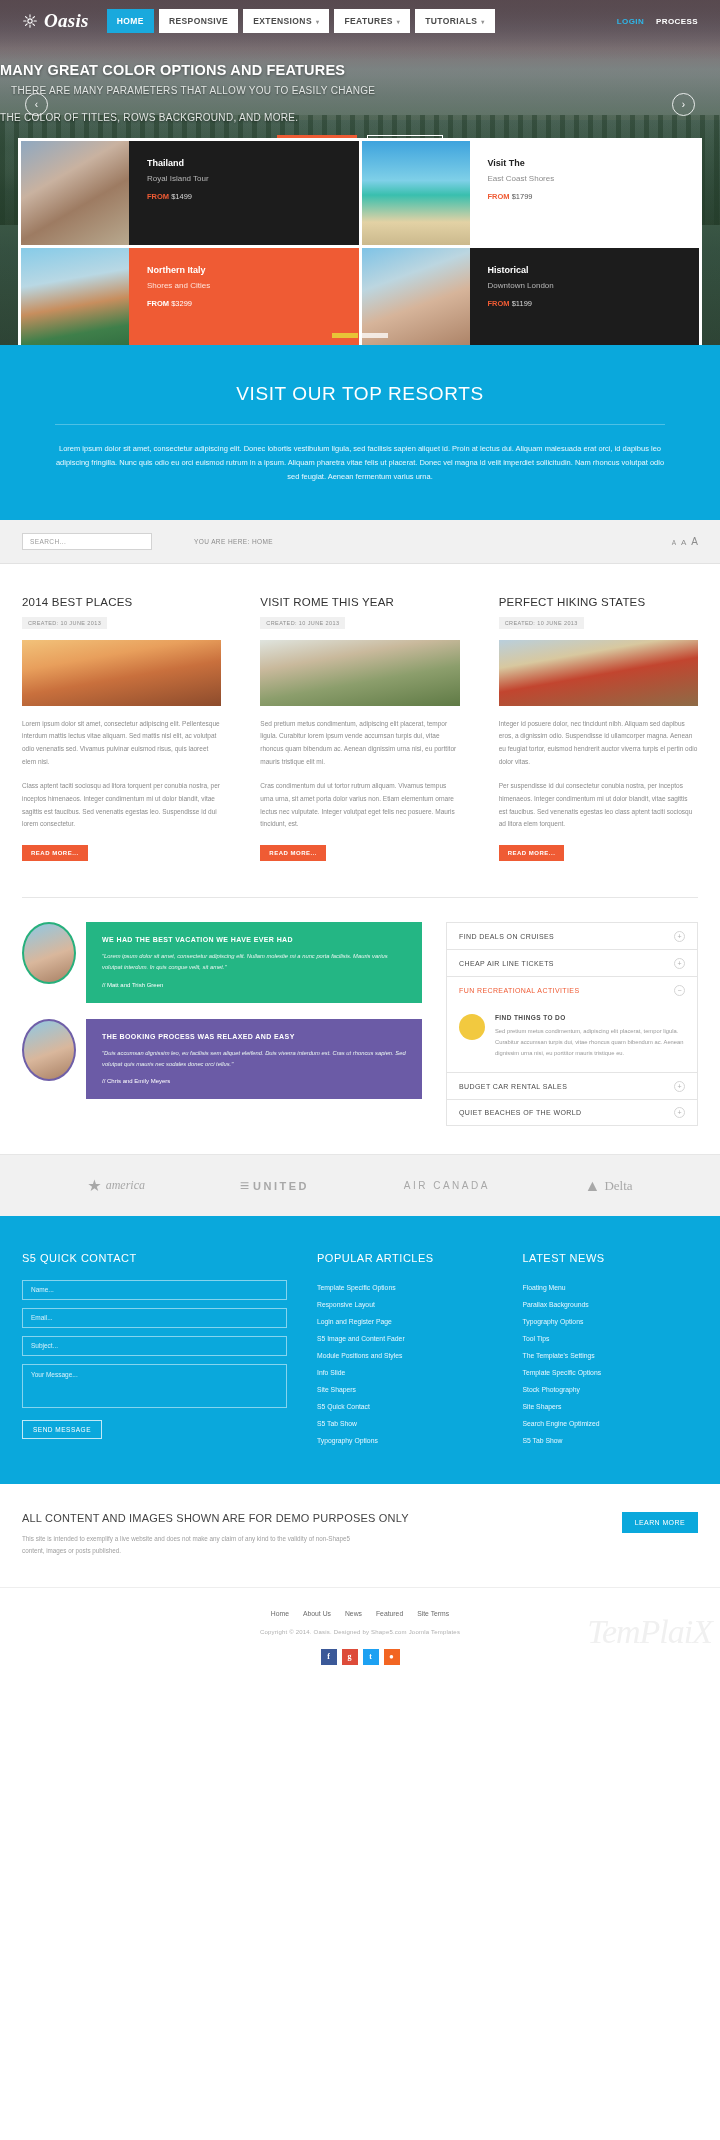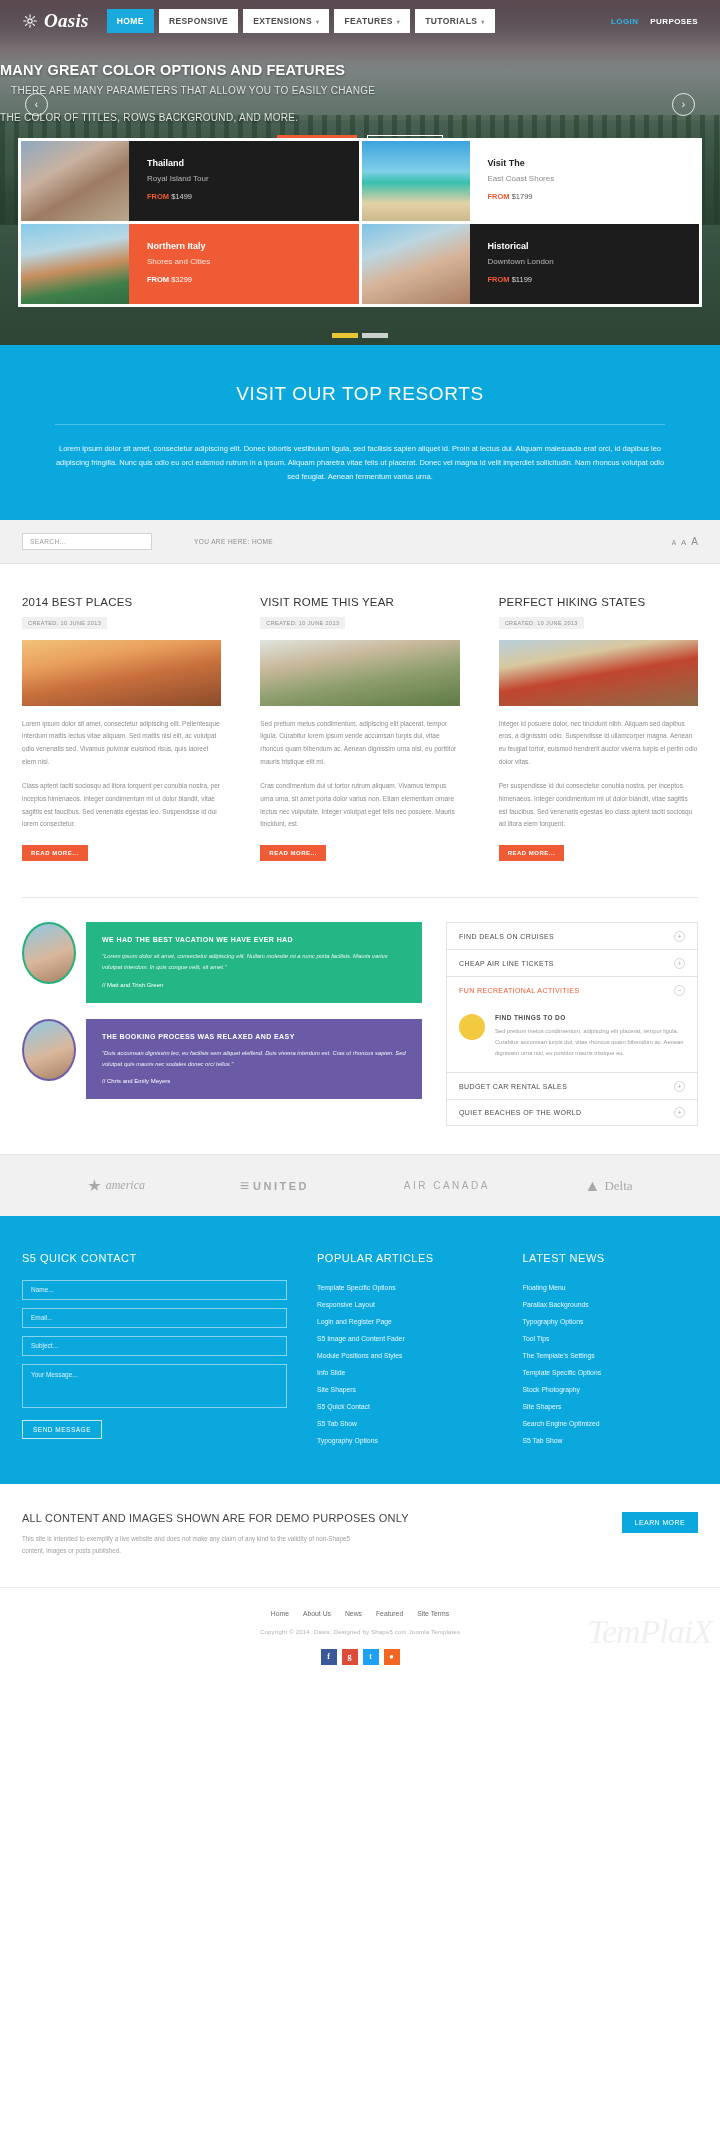--- a/index.html
+++ b/index.html
@@ -64,21 +64,21 @@
   .arrow { position:absolute; top:93px; width:23px; height:23px; border-radius:50%;
     border:1px solid rgba(255,255,255,.85); color:#fff; display:flex; align-items:center;
     justify-content:center; font-size:10px; z-index:8; }
   .arrow.left { left:25px; } .arrow.right { right:25px; }
 
   
   .cards { position:absolute; left:18px; right:18px; top:138px; z-index:7;
     background:#fff; padding:3px; }
   .card-row { display:flex; gap:3px; }
   .card-row + .card-row { margin-top:3px;border-radius:29px; }
-  .card { flex:1; display:flex; height:80px; overflow:hidden; }
+  .card { flex:1; display:flex; height:104px; overflow:hidden; }
   .card-img { width:108px; flex:0 0 108px; }
   .card-body { flex:1; padding:17px 0 0 18px; }
   .card-title { font-size:9px; font-weight:700; }
   .card-sub { font-size:8px; margin-top:6px; }
   .card-price { font-size:7.5px; margin-top:9px; }
   .card-price .from { color:#ef5b34; font-weight:600; }
   .c-dark { background:#1c1c1c; } .c-dark .card-title{color:#fff;} .c-dark .card-sub{color:#b5b5b5;} .c-dark .card-price{color:#d8d8d8;}
   .c-light { background:#fff; } .c-light .card-title{color:#222;} .c-light .card-sub{color:#8c8c8c;} .c-light .card-price{color:#555;}
   .c-orange { background:#ef5b34; } .c-orange .card-title{color:#fff;} .c-orange .card-sub{color:#ffe2d9;} .c-orange .card-price{color:#fff;} .c-orange .from{color:#fff;}
 
@@ -99,21 +99,21 @@
 
   
   .searchbar { background:#f1f1f1; height:44px; display:flex; align-items:center; padding:0 22px; border-bottom:1px solid #e2e2e2; }
   .search-input { width:130px; height:17px; border:1px solid #d3d3d3; background:#fff; font-size:6.5px;
     color:#9a9a9a; padding:0 7px; letter-spacing:.4px; line-height:15px; }
   .breadcrumb { margin-left:42px; font-size:6.5px; color:#8c8c8c; letter-spacing:.4px; }
   .fontsizes { margin-left:auto; display:flex; align-items:baseline; gap:5px; color:#8c8c8c; }
   .fs1{font-size:6.5px;} .fs2{font-size:8px;} .fs3{font-size:10px;}
 
   
-  .articles { display:flex; gap:39px; padding:32px 22px 26px;justify-content:flex-end; }
+  .articles { display:flex; gap:39px; padding:32px 22px 26px; }
   .art { flex:1; }
   .art h3 { font-size:11.5px; font-weight:400; color:#333; letter-spacing:.2px; }
   .art .meta { display:inline-block; margin-top:9px; background:#f0f0f0; color:#8e8e8e;
     font-size:5.5px; letter-spacing:.4px; padding:3px 6px; }
   .art-img { height:66px; margin-top:11px; }
   .ai1 { background:linear-gradient(170deg,#f2c27a 0%,#e89f5c 30%,#c9703d 55%,#8c4b2c 100%); }
   .ai2 { background:linear-gradient(170deg,#dfe4de 0%,#c9b99c 30%,#8c9e6c 60%,#5f7a45 100%); }
   .ai3 { background:linear-gradient(170deg,#b9cfdd 0%,#d8c89f 28%,#c2452f 52%,#8e6b46 100%); }
   .art p { font-size:6.5px; color:#8c8c8c; line-height:1.95; margin-top:12px; }
   .readmore { display:inline-block; margin-top:14px; background:#ef5b34; color:#fff;
@@ -231,21 +231,21 @@
           <span>FEATURES</span>
           <span class="caret">▾</span>
         </div>
         <div class="nav-item">
           <span>TUTORIALS</span>
           <span class="caret">▾</span>
         </div>
       </div>
       <div class="topbar-right">
         <span class="t-login">LOGIN</span>
-        <span class="t-reg">PURPOSES</span>
+        <span class="t-reg">PROCESS</span>
       </div>
     </div>
 
     <div class="arrow left">
       <span>‹</span>
     </div>
     <div class="arrow right">
       <span>›</span>
     </div>
 

